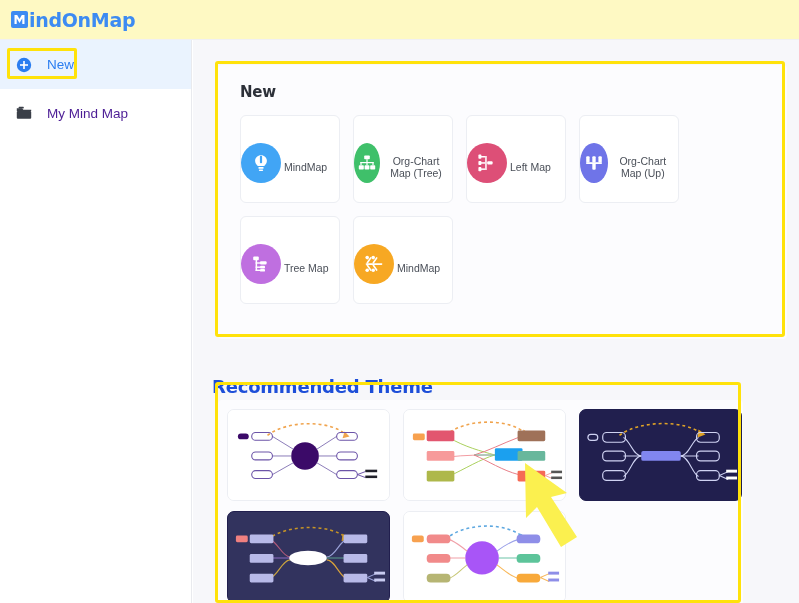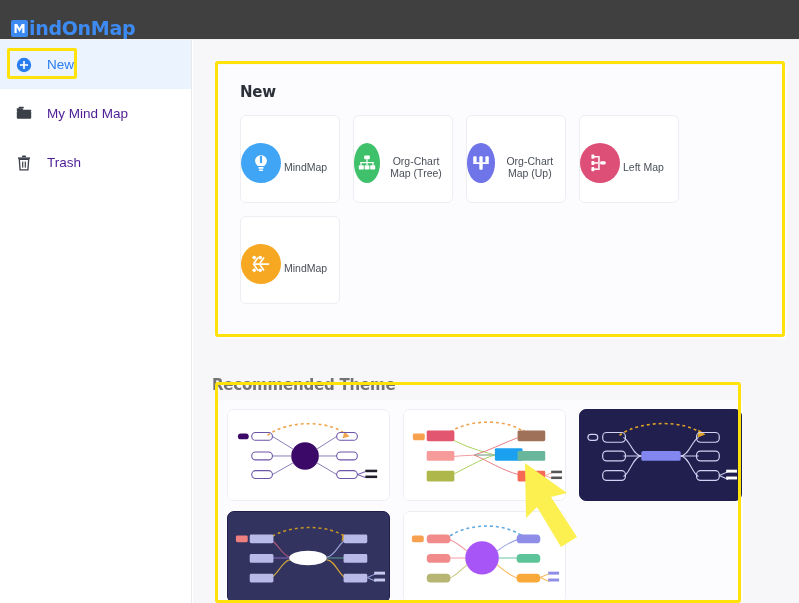--- a/index.html
+++ b/index.html
@@ -12,22 +12,22 @@
   #app {
     position: relative;
     width: 799px; height: 603px;
     background: #ffffff;
   }
 
   
   .header {
     position: absolute; left: 0; top: 0;
     width: 799px; height: 40px;
-    background: #404040;
-    display: flex; align-items: flex-end;
+    background: #fef9c3;
+    display: flex; align-items: center;
     border-bottom: 1px solid #f0f0f2;
   }
   .logo {
     margin-left: 11px;
     display: flex; align-items: center;
     font-size: 19px; font-weight: bold;
     letter-spacing: -0.3px;
     color: #3d8bf2;
     font-family: "DejaVu Sans", sans-serif;
   }
@@ -130,22 +130,22 @@
     color: #4a4f58;
     text-align: center;
     line-height: 12px;
     padding: 0 3px;
   }
 
   
   .rec-title {
     position: absolute;
     left: 44px; top: 361px;
-    font-size: 15px; font-weight: bold;
-    color: #737373;
+    font-size: 18px; font-weight: bold;
+    color: #1d4ed8;
     font-family: "DejaVu Sans", sans-serif;
     letter-spacing: -0.2px;
   }
   .theme-panel {
     position: absolute;
     left: 25px; top: 385px;
     width: 525px; height: 230px;
     background: #fcfcfe;
     border-radius: 4px;
   }
@@ -221,32 +221,20 @@
         <svg width="16" height="15" viewBox="0 0 16 15">
           <path d="M0.8 2.2 h5.2 l1.4 1.6 h7.8 v1.1 H0.8 Z" fill="#3a3f48"></path>
           <rect x="0.8" y="5" width="14.4" height="7.8" rx="1" fill="#3a3f48"></rect>
           <rect x="2.6" y="0.8" width="5.2" height="1.6" rx="0.6" fill="#3a3f48"></rect>
         </svg>
       </span>
       <span class="nav-label">My Mind Map</span>
     </div>
 
 
-    <div class="nav-item">
-      <span class="nav-icon">
-        <svg width="14" height="16" viewBox="0 0 14 16">
-          <rect x="1" y="2.4" width="12" height="1.5" fill="#3a3f48"></rect>
-          <rect x="5" y="0.6" width="4" height="1.6" fill="#3a3f48"></rect>
-          <path d="M2.3 4.4 h9.4 l-0.8 10.4 h-7.8 Z" fill="none" stroke="#3a3f48" stroke-width="1.3"></path>
-          <rect x="5.1" y="6.6" width="1.2" height="6" fill="#3a3f48"></rect>
-          <rect x="7.7" y="6.6" width="1.2" height="6" fill="#3a3f48"></rect>
-        </svg>
-      </span>
-      <span class="nav-label">Trash</span>
-    </div>
   </div>
 
   <div class="hl-new-nav"></div>
 
   <div class="main">
 
     <div class="new-panel">
       <div class="section-title">New</div>
 
       <div class="card-grid">
@@ -274,49 +262,64 @@
               <rect x="16.4" y="10" width="1.2" height="3.2" fill="#ffffff"></rect>
               <rect x="2.8" y="13.2" width="5" height="4.4" rx="0.8" fill="#ffffff"></rect>
               <rect x="8.6" y="13.2" width="4.8" height="4.4" rx="0.8" fill="#ffffff"></rect>
               <rect x="14.2" y="13.2" width="5" height="4.4" rx="0.8" fill="#ffffff"></rect>
             </svg>
           </span>
           <span class="type-label">Org-Chart Map (Tree)</span>
         </div>
 
         <div class="type-card">
-          <span class="type-icon" style="background:#6f74e8">
-            <svg width="22" height="22" viewBox="0 0 22 22">
-              <rect x="3.2" y="4.2" width="3.4" height="6.4" rx="1" fill="#ffffff"></rect>
-              <rect x="9.3" y="4.2" width="3.4" height="6.4" rx="1" fill="#ffffff"></rect>
-              <rect x="15.4" y="4.2" width="3.4" height="6.4" rx="1" fill="#ffffff"></rect>
-              <rect x="3.2" y="10.2" width="15.6" height="1.8" fill="#ffffff"></rect>
-              <rect x="9.3" y="11.4" width="3.4" height="6.4" rx="1" fill="#ffffff"></rect>
-            </svg>
-          </span>
-          <span class="type-label">Org-Chart Map (Up)</span>
-        </div>
-
-        <div class="type-card">
           <span class="type-icon" style="background:#dd4f77">
             <svg width="22" height="22" viewBox="0 0 22 22">
               <rect x="11.2" y="9.2" width="5.4" height="3.4" rx="1" fill="#ffffff"></rect>
               <rect x="9.2" y="4" width="1.5" height="14" fill="#ffffff"></rect>
               <rect x="4.2" y="4" width="5" height="1.5" fill="#ffffff"></rect>
               <rect x="4.2" y="10.2" width="5" height="1.5" fill="#ffffff"></rect>
               <rect x="4.2" y="16.4" width="5" height="1.5" fill="#ffffff"></rect>
               <rect x="2.4" y="2.6" width="3" height="4.2" rx="0.8" fill="#ffffff"></rect>
               <rect x="2.4" y="8.9" width="3" height="4.2" rx="0.8" fill="#ffffff"></rect>
               <rect x="2.4" y="15.1" width="3" height="4.2" rx="0.8" fill="#ffffff"></rect>
             </svg>
           </span>
           <span class="type-label">Left Map</span>
         </div>
 
-
+        <div class="type-card">
+          <span class="type-icon" style="background:#6f74e8">
+            <svg width="22" height="22" viewBox="0 0 22 22">
+              <rect x="3.2" y="4.2" width="3.4" height="6.4" rx="1" fill="#ffffff"></rect>
+              <rect x="9.3" y="4.2" width="3.4" height="6.4" rx="1" fill="#ffffff"></rect>
+              <rect x="15.4" y="4.2" width="3.4" height="6.4" rx="1" fill="#ffffff"></rect>
+              <rect x="3.2" y="10.2" width="15.6" height="1.8" fill="#ffffff"></rect>
+              <rect x="9.3" y="11.4" width="3.4" height="6.4" rx="1" fill="#ffffff"></rect>
+            </svg>
+          </span>
+          <span class="type-label">Org-Chart Map (Up)</span>
+        </div>
+
+
+        <div class="type-card">
+          <span class="type-icon" style="background:#bf6fe0">
+            <svg width="22" height="22" viewBox="0 0 22 22">
+              <rect x="3.2" y="3.4" width="5.6" height="3.8" rx="1" fill="#ffffff"></rect>
+              <rect x="5.6" y="7" width="1.5" height="11" fill="#ffffff"></rect>
+              <rect x="5.6" y="9.3" width="4.4" height="1.4" fill="#ffffff"></rect>
+              <rect x="5.6" y="13.5" width="4.4" height="1.4" fill="#ffffff"></rect>
+              <rect x="5.6" y="16.6" width="4.4" height="1.4" fill="#ffffff"></rect>
+              <rect x="10" y="8.2" width="6.6" height="3.4" rx="1" fill="#ffffff"></rect>
+              <rect x="10" y="12.8" width="5" height="2.6" rx="0.9" fill="#ffffff"></rect>
+              <rect x="10" y="16" width="5" height="2.6" rx="0.9" fill="#ffffff"></rect>
+            </svg>
+          </span>
+          <span class="type-label">Tree Map</span>
+        </div>
 
         <div class="type-card">
           <span class="type-icon" style="background:#f7a823">
             <svg width="22" height="22" viewBox="0 0 22 22">
               <rect x="2.6" y="10.2" width="16.8" height="1.7" rx="0.8" fill="#ffffff"></rect>
               <rect x="5.2" y="3.6" width="1.6" height="7.4" rx="0.8" transform="rotate(35 6 7.3)" fill="#ffffff"></rect>
               <rect x="11.2" y="3.6" width="1.6" height="7.4" rx="0.8" transform="rotate(35 12 7.3)" fill="#ffffff"></rect>
               <rect x="5.2" y="11" width="1.6" height="7.4" rx="0.8" transform="rotate(-35 6 14.7)" fill="#ffffff"></rect>
               <rect x="11.2" y="11" width="1.6" height="7.4" rx="0.8" transform="rotate(-35 12 14.7)" fill="#ffffff"></rect>
               <circle cx="4.2" cy="4.6" r="1.8" fill="#ffffff"></circle>

